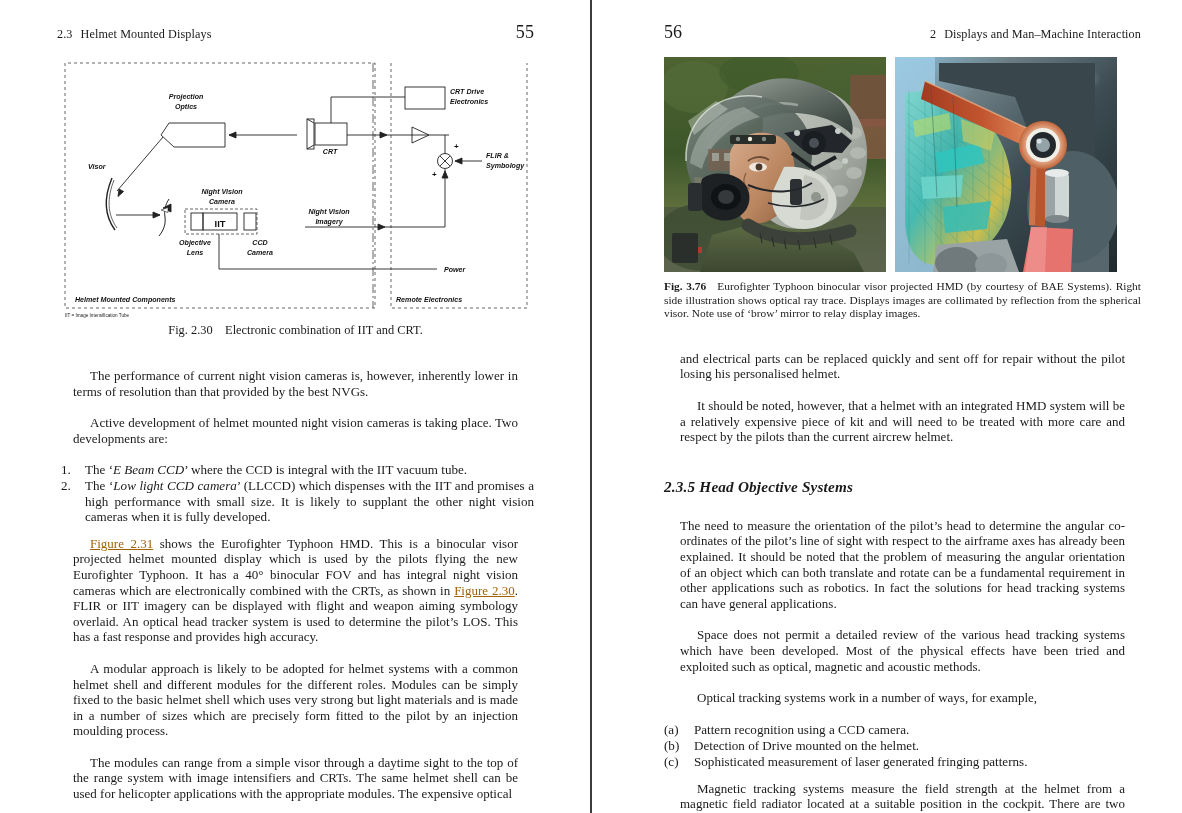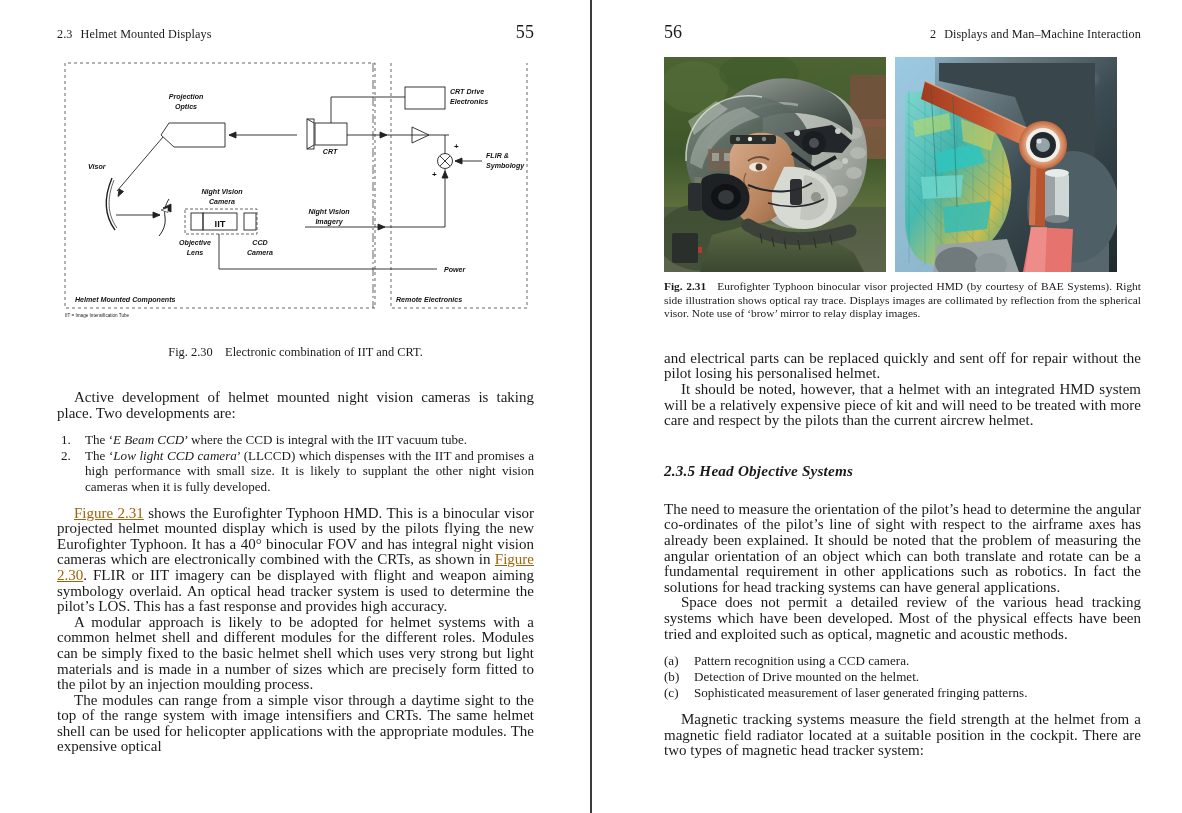--- a/index.html
+++ b/index.html
@@ -59,22 +59,22 @@
     font-size: 12.2px;
     letter-spacing: 0.1px;
     margin-bottom: 14px;
   }
   .runhead .sec-no { margin-right: 8px; }
   .runhead-left-text { display: flex; }
   .folio { font-size: 18px; }
 
   
   p.body {
-    margin: 0;
-    font-size: 15px;
+    margin: 16px;
+    font-size: 13px;
     line-height: 15.6px;
     text-align: justify;
     text-justify: inter-word;
     hyphens: none;
   }
   p.body.indent { text-indent: 17px; }
   .link { color: #a16207; }
   .ital { font-style: italic; }
 
   
@@ -296,27 +296,28 @@
 
           <text class="dg-label" x="387" y="215">Power</text>
 
           <text class="dg-label" x="18" y="245">Helmet Mounted Components</text>
           <text class="dg-label" x="339" y="245">Remote Electronics</text>
 
           <text class="dg-foot" x="8" y="260">IIT = Image Intensification Tube</text>
         </svg>
       </div>
 
-      <div class="caption-centered" style="margin-top:26px;">
+      <div class="caption-centered" style="margin-top:4px;">
         <span class="fig-label">Fig. 2.30</span>
         <span>&nbsp;&nbsp;</span>
         <span>Electronic combination of IIT and CRT.</span>
       </div>
 
       <div style="margin-top:30px;">
+        <p class="body indent">The performance of current night vision cameras is, however, inherently lower in terms of resolution than that provided by the best NVGs.</p>
         <p class="body indent">Active development of helmet mounted night vision cameras is taking place. Two developments are:</p>
 
         <ol class="num-list">
           <li>
             <span class="marker">1.</span><span>The ‘</span><span class="ital">E Beam CCD</span><span>’ where the CCD is integral with the IIT vacuum tube.</span>
           </li>
           <li>
             <span class="marker">2.</span><span>The ‘</span><span class="ital">Low light CCD camera</span><span>’ (LLCCD) which dispenses with the IIT and promises a high performance with small size. It is likely to supplant the other night vision cameras when it is fully developed.</span>
           </li>
         </ol>
@@ -583,33 +584,34 @@
 
             <g stroke="#2a5e59" stroke-width="0.8" opacity="0.6" fill="none">
               <path d="M36 30 L42 140"></path>
               <path d="M58 40 L62 150"></path>
             </g>
           </svg>
         </div>
       </div>
 
       <div class="fig-caption" style="margin-top:8px;">
-        <span class="fig-label">Fig. 2.31</span>
+        <span class="fig-label">Fig. 3.76</span>
         <span>&nbsp;</span>
         <span>Eurofighter Typhoon binocular visor projected HMD (by courtesy of BAE Systems). Right side illustration shows optical ray trace. Displays images are collimated by reflection from the spherical visor. Note use of ‘brow’ mirror to relay display images.</span>
       </div>
 
       <div style="margin-top:30px;">
         <p class="body">and electrical parts can be replaced quickly and sent off for repair without the pilot losing his personalised helmet.</p>
         <p class="body indent">It should be noted, however, that a helmet with an integrated HMD system will be a relatively expensive piece of kit and will need to be treated with more care and respect by the pilots than the current aircrew helmet.</p>
 
         <h3 class="section-head" style="margin-top:33px;">2.3.5  Head Objective Systems</h3>
 
         <p class="body" style="margin-top:22px;">The need to measure the orientation of the pilot’s head to determine the angular co-ordinates of the pilot’s line of sight with respect to the airframe axes has already been explained. It should be noted that the problem of measuring the angular orientation of an object which can both translate and rotate can be a fundamental requirement in other applications such as robotics. In fact the solutions for head tracking systems can have general applications.</p>
         <p class="body indent">Space does not permit a detailed review of the various head tracking systems which have been developed. Most of the physical effects have been tried and exploited such as optical, magnetic and acoustic methods.</p>
+        <p class="body indent">Optical tracking systems work in a number of ways, for example,</p>
 
         <ul class="alpha-list">
           <li>
             <span class="marker">(a)</span><span>Pattern recognition using a CCD camera.</span>
           </li>
           <li>
             <span class="marker">(b)</span><span>Detection of Drive mounted on the helmet.</span>
           </li>
           <li>
             <span class="marker">(c)</span><span>Sophisticated measurement of laser generated fringing patterns.</span>

